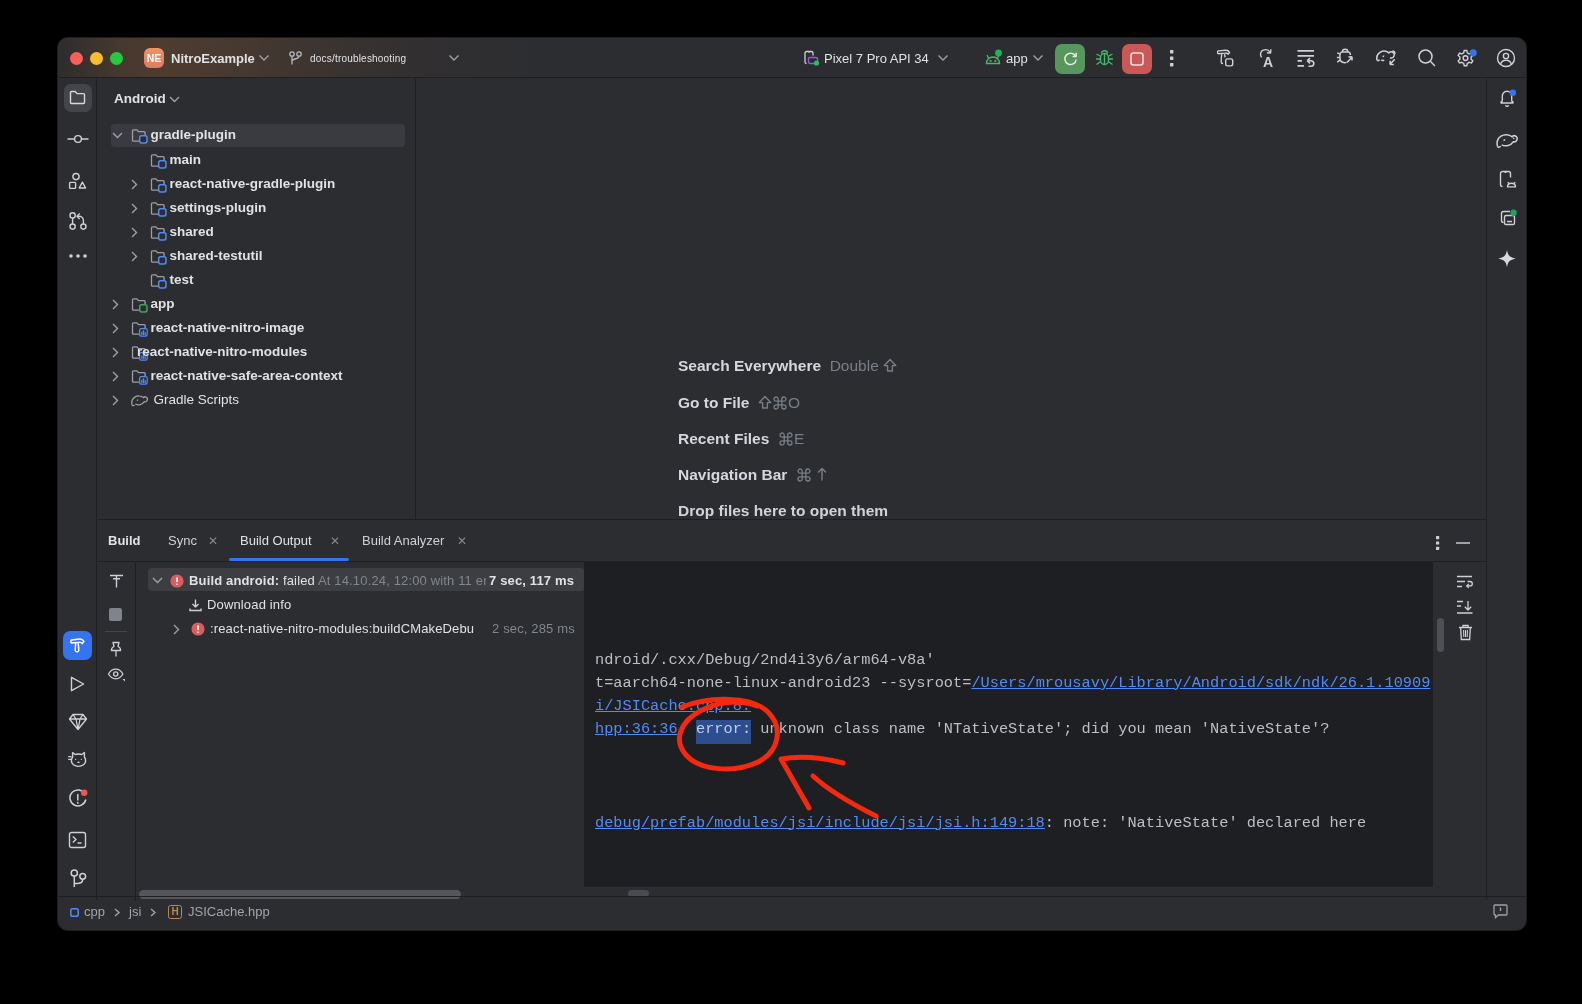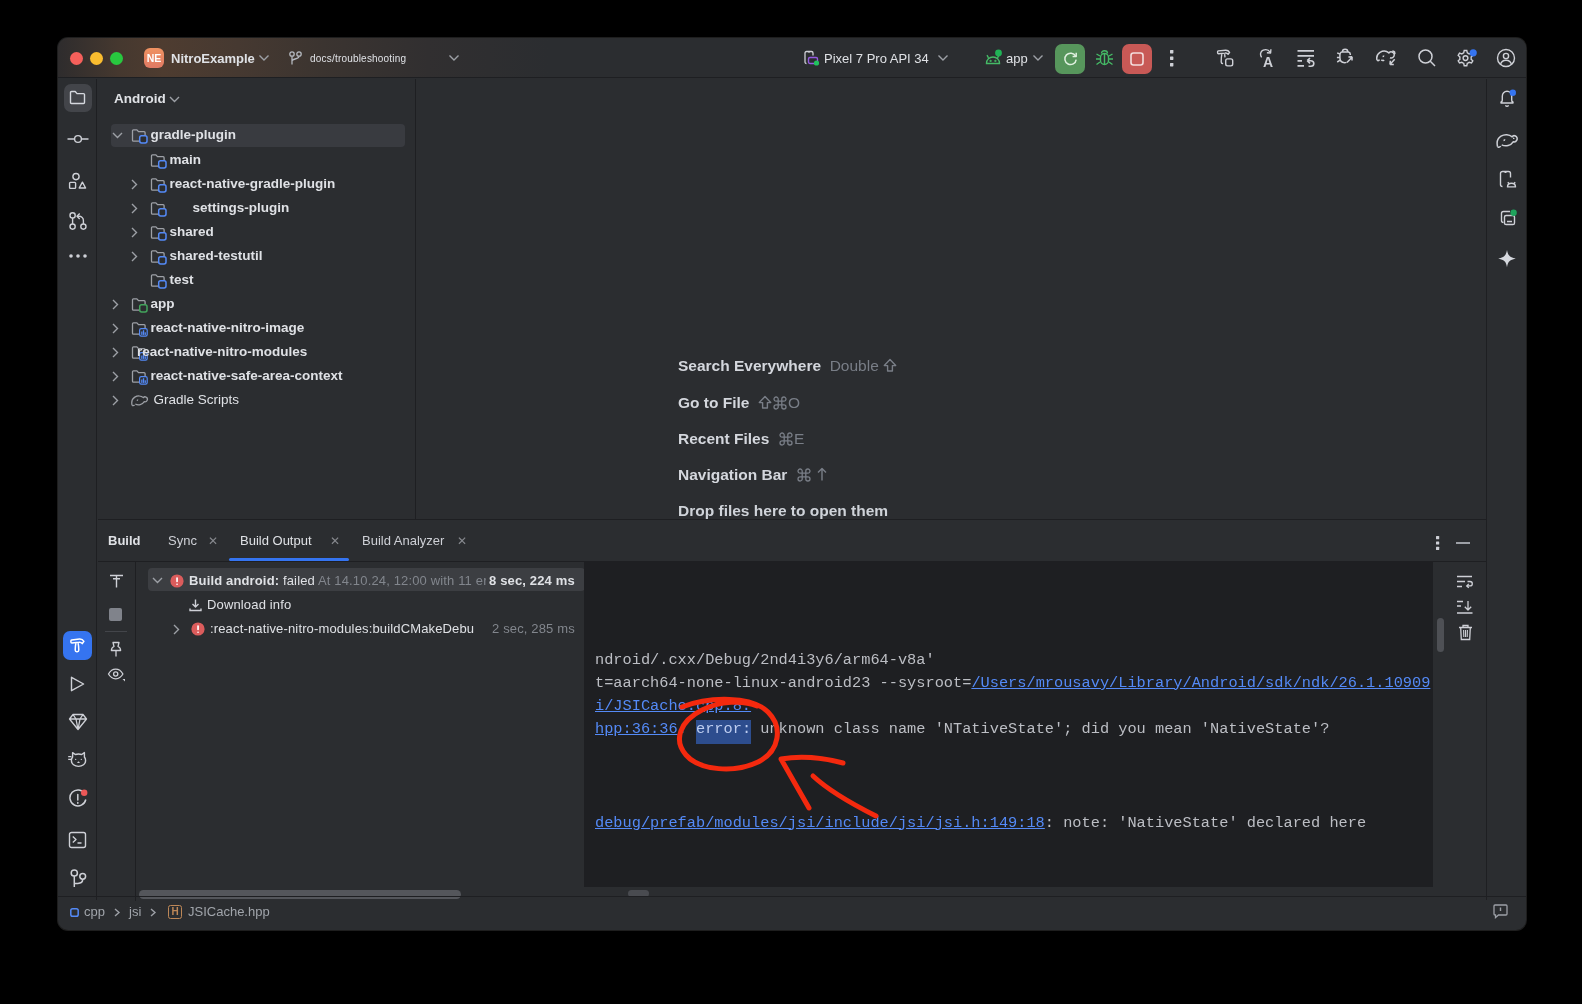--- a/index.html
+++ b/index.html
@@ -324,21 +324,21 @@
         <use href="#fblue"></use>
       </svg>
     <div class="trow" style="left:71.5px; top:93px;">react-native-gradle-plugin</div>
 
     <svg class="abs" style="left:33px; top:124px;" width="7" height="11">
         <path class="chev" d="M1 1 L5.5 5.5 L1 10"></path>
       </svg>
     <svg class="fold" style="left:52px; top:121px;" width="17" height="17">
         <use href="#fblue"></use>
       </svg>
-    <div class="trow" style="left:71.5px; top:117px;margin-left:23px;">settings-plugin</div>
+    <div class="trow" style="left:71.5px; top:117px;">settings-plugin</div>
 
     <svg class="abs" style="left:33px; top:148px;" width="7" height="11">
         <path class="chev" d="M1 1 L5.5 5.5 L1 10"></path>
       </svg>
     <svg class="fold" style="left:52px; top:145px;" width="17" height="17">
         <use href="#fblue"></use>
       </svg>
     <div class="trow" style="left:71.5px; top:141px;">shared</div>
 
     <svg class="abs" style="left:33px; top:172px;" width="7" height="11">
@@ -455,21 +455,21 @@
     <div class="abs" style="left:50px; top:48px; width:437px; height:23px; background:#3c3e42; border-radius:4px;"></div>
     <svg class="abs" style="left:54px; top:57px;" width="11" height="7">
         <path class="chev" d="M1 1 L5.5 5.5 L10 1"></path>
       </svg>
     <svg class="abs" style="left:72px; top:54px;" width="14" height="14">
         <circle cx="7" cy="7" r="6.6" fill="#db5c5c"></circle>
         <rect x="6.2" y="3.2" width="1.7" height="5" rx="0.8" fill="#fff"></rect>
         <rect x="6.2" y="9.4" width="1.7" height="1.7" rx="0.8" fill="#fff"></rect>
       </svg>
     <div class="brow" style="left:91px; top:49px; width:297px; overflow:hidden;"><b>Build android:</b> failed <span class="gray">At 14.10.24, 12:00 with 11 errors</span></div>
-    <div class="brow" style="left:391px; top:49px; font-weight:600;">8 sec, 224 ms</div>
+    <div class="brow" style="left:391px; top:49px; font-weight:600;">7 sec, 117 ms</div>
     <svg class="abs" style="left:90px; top:78px;" width="15" height="15" fill="none" stroke="#ced0d6" stroke-width="1.4">
       <path d="M7.5 1.5 L7.5 8.5 M4.5 6 L7.5 9 L10.5 6" stroke-linejoin="round"></path>
       <path d="M2 10.5 L2 12.5 L13 12.5 L13 10.5"></path>
     </svg>
     <div class="brow" style="left:109px; top:73px;">Download info</div>
     <svg class="abs" style="left:75px; top:104px;" width="7" height="11">
         <path class="chev" d="M1 1 L5.5 5.5 L1 10"></path>
       </svg>
     <svg class="abs" style="left:93px; top:102px;" width="14" height="14">
         <circle cx="7" cy="7" r="6.6" fill="#db5c5c"></circle>

